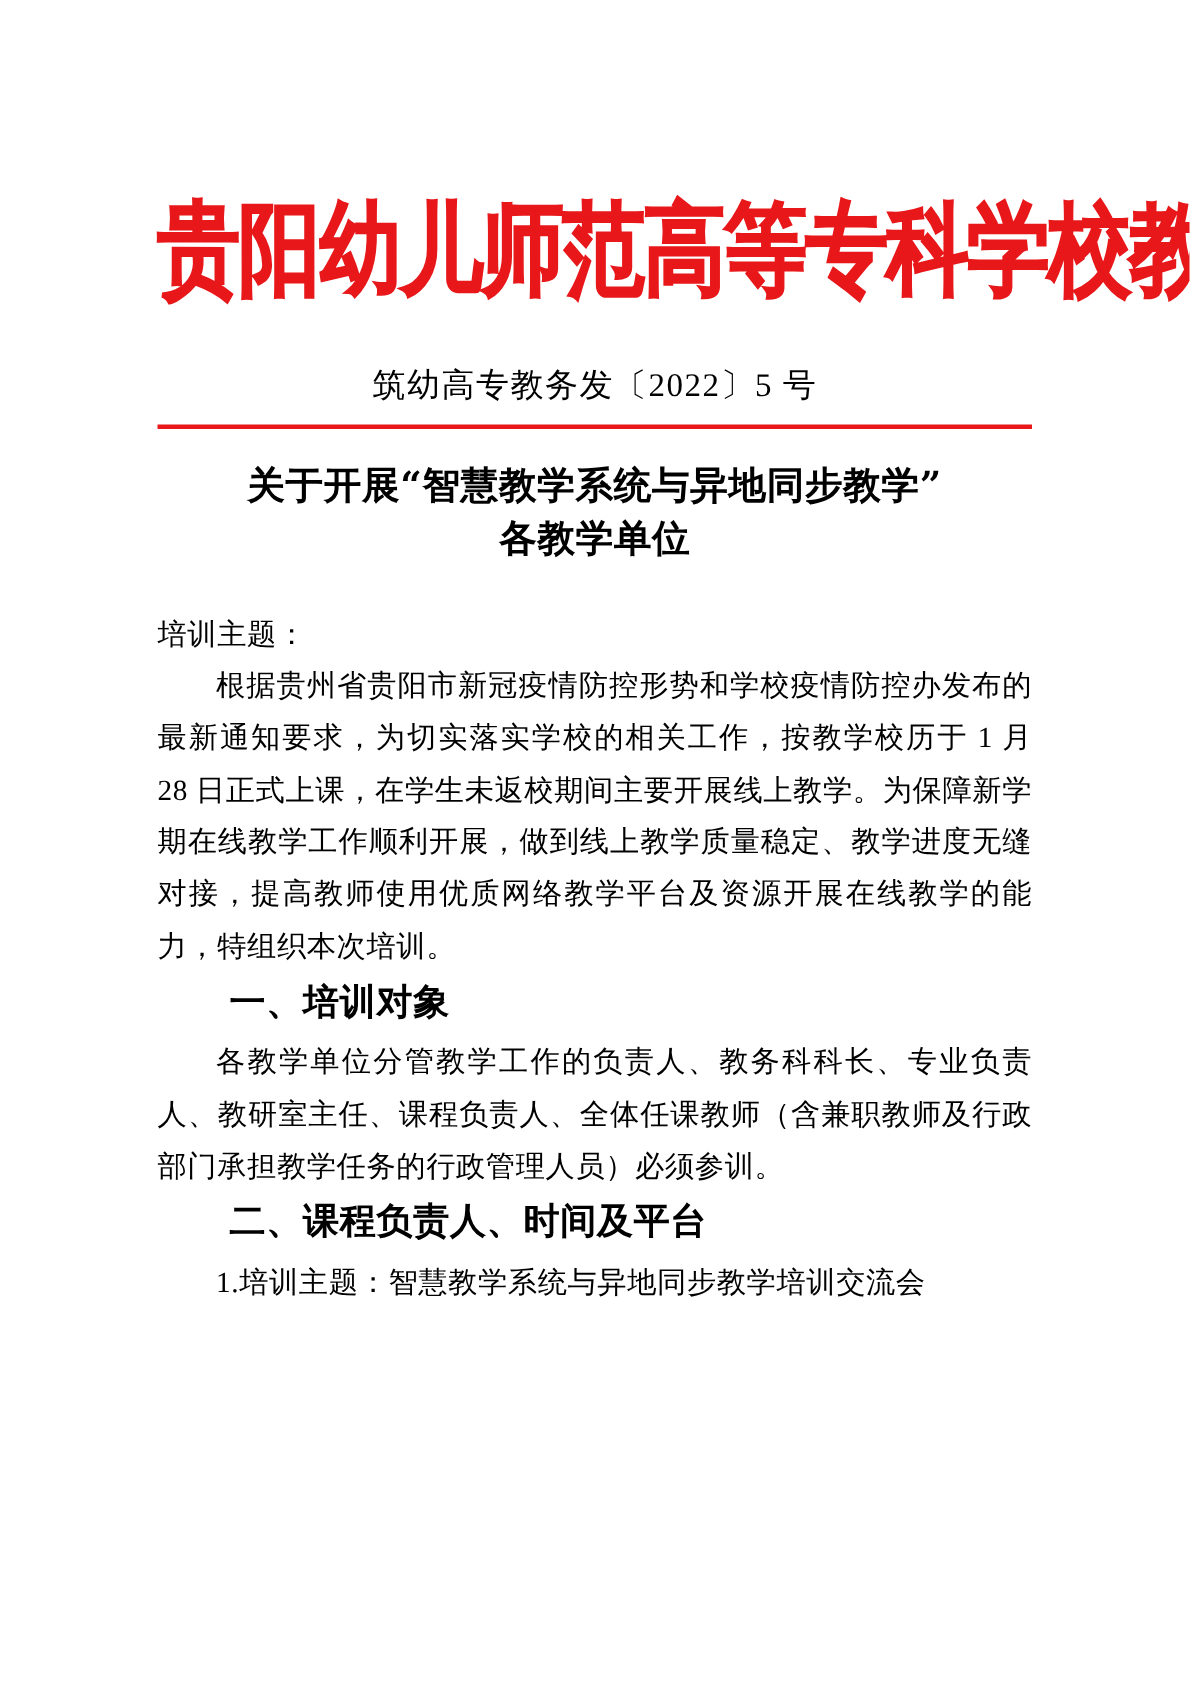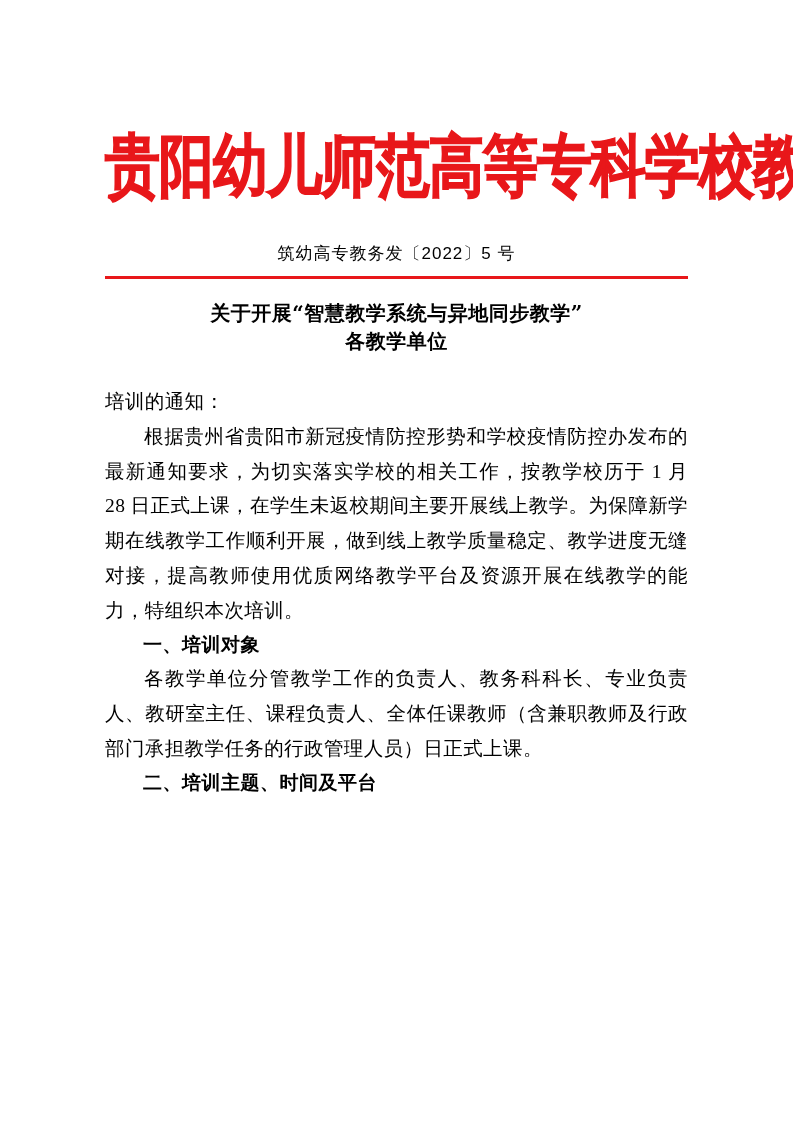--- a/index.html
+++ b/index.html
@@ -34,39 +34,39 @@
     letter-spacing: -1px;
     white-space: nowrap;
     transform: scaleY(1.22);
     transform-origin: center top;
     -webkit-text-stroke: 1.2px #e8171a;
   }
   
   .doc-number {
     margin-top: 52px;
     text-align: center;
-    font-size: 17px;
-    font-family: Liberation Sans, sans-serif;
+    font-size: 22px;
+    font-family: Liberation Serif, serif;
     letter-spacing: 1px;
     color: #000;
   }
   
   .red-rule {
     margin-top: 11px;
     height: 3px;
     background: #e8171a;
     width: 100%;
   }
   
   .doc-title {
     margin-top: 20px;
     text-align: center;
     font-family: "DejaVu Serif", "Liberation Serif", serif;
     font-weight: bold;
-    font-size: 20px;
+    font-size: 25px;
     line-height: 1.42;
     letter-spacing: 0.5px;
   }
   
   .body-text {
     margin-top: 30px;
     font-size: 19.5px;
     line-height: 1.78;
     letter-spacing: 0.4px;
     text-align: justify;
@@ -76,43 +76,44 @@
     margin: 0;
   }
   .p-indent {
     text-indent: 2em;
   }
   .p-noindent {
     text-indent: 0;
   }
   .section-heading {
     text-indent: 2em;
-    font-family: Liberation Serif, serif;
+    font-family: Liberation Mono, monospace;
     font-weight: bold;
-    font-size: 19px;
+    font-size: 24px;
     letter-spacing: 0.5px;
   }
 </style>
 </head>
 <body>
 
 <div class="page">
 
   <div class="letterhead">贵阳幼儿师范高等专科学校教务处</div>
 
   <div class="doc-number">筑幼高专教务发〔2022〕5 号</div>
 
   <div class="red-rule"></div>
 
   <div class="doc-title">
     <div>关于开展“智慧教学系统与异地同步教学”</div>
     <div>各教学单位</div>
   </div>
 
   <div class="body-text">
-    <p class="p-noindent">培训的通知：</p>
+    <p class="p-noindent">培训主题：</p>
     <p class="p-indent">根据贵州省贵阳市新冠疫情防控形势和学校疫情防控办发布的最新通知要求，为切实落实学校的相关工作，按教学校历于 1 月 28 日正式上课，在学生未返校期间主要开展线上教学。为保障新学期在线教学工作顺利开展，做到线上教学质量稳定、教学进度无缝对接，提高教师使用优质网络教学平台及资源开展在线教学的能力，特组织本次培训。</p>
     <p class="section-heading">一、培训对象</p>
-    <p class="p-indent">各教学单位分管教学工作的负责人、教务科科长、专业负责人、教研室主任、课程负责人、全体任课教师（含兼职教师及行政部门承担教学任务的行政管理人员）日正式上课。</p>
-    <p class="section-heading">二、培训主题、时间及平台</p>
+    <p class="p-indent">各教学单位分管教学工作的负责人、教务科科长、专业负责人、教研室主任、课程负责人、全体任课教师（含兼职教师及行政部门承担教学任务的行政管理人员）必须参训。</p>
+    <p class="section-heading">二、课程负责人、时间及平台</p>
+    <p class="p-indent">1.培训主题：智慧教学系统与异地同步教学培训交流会</p>
   </div>
 
 </div>
 
 </body></html>

